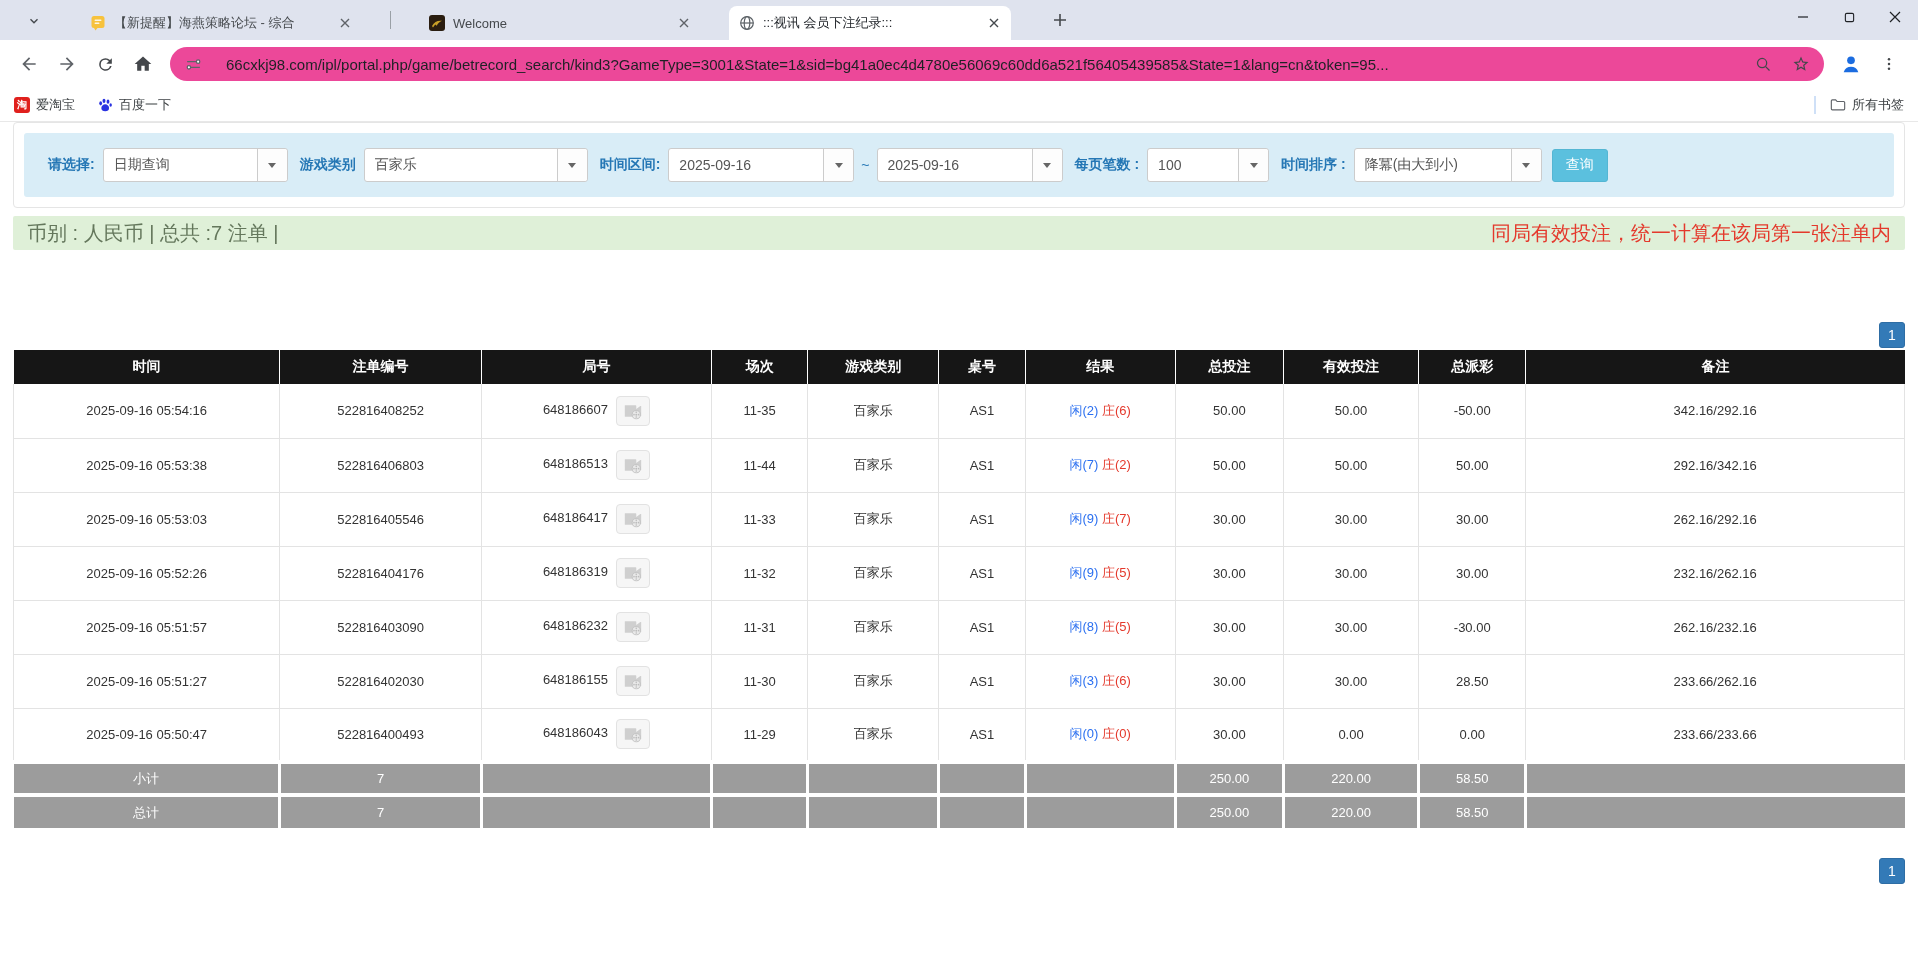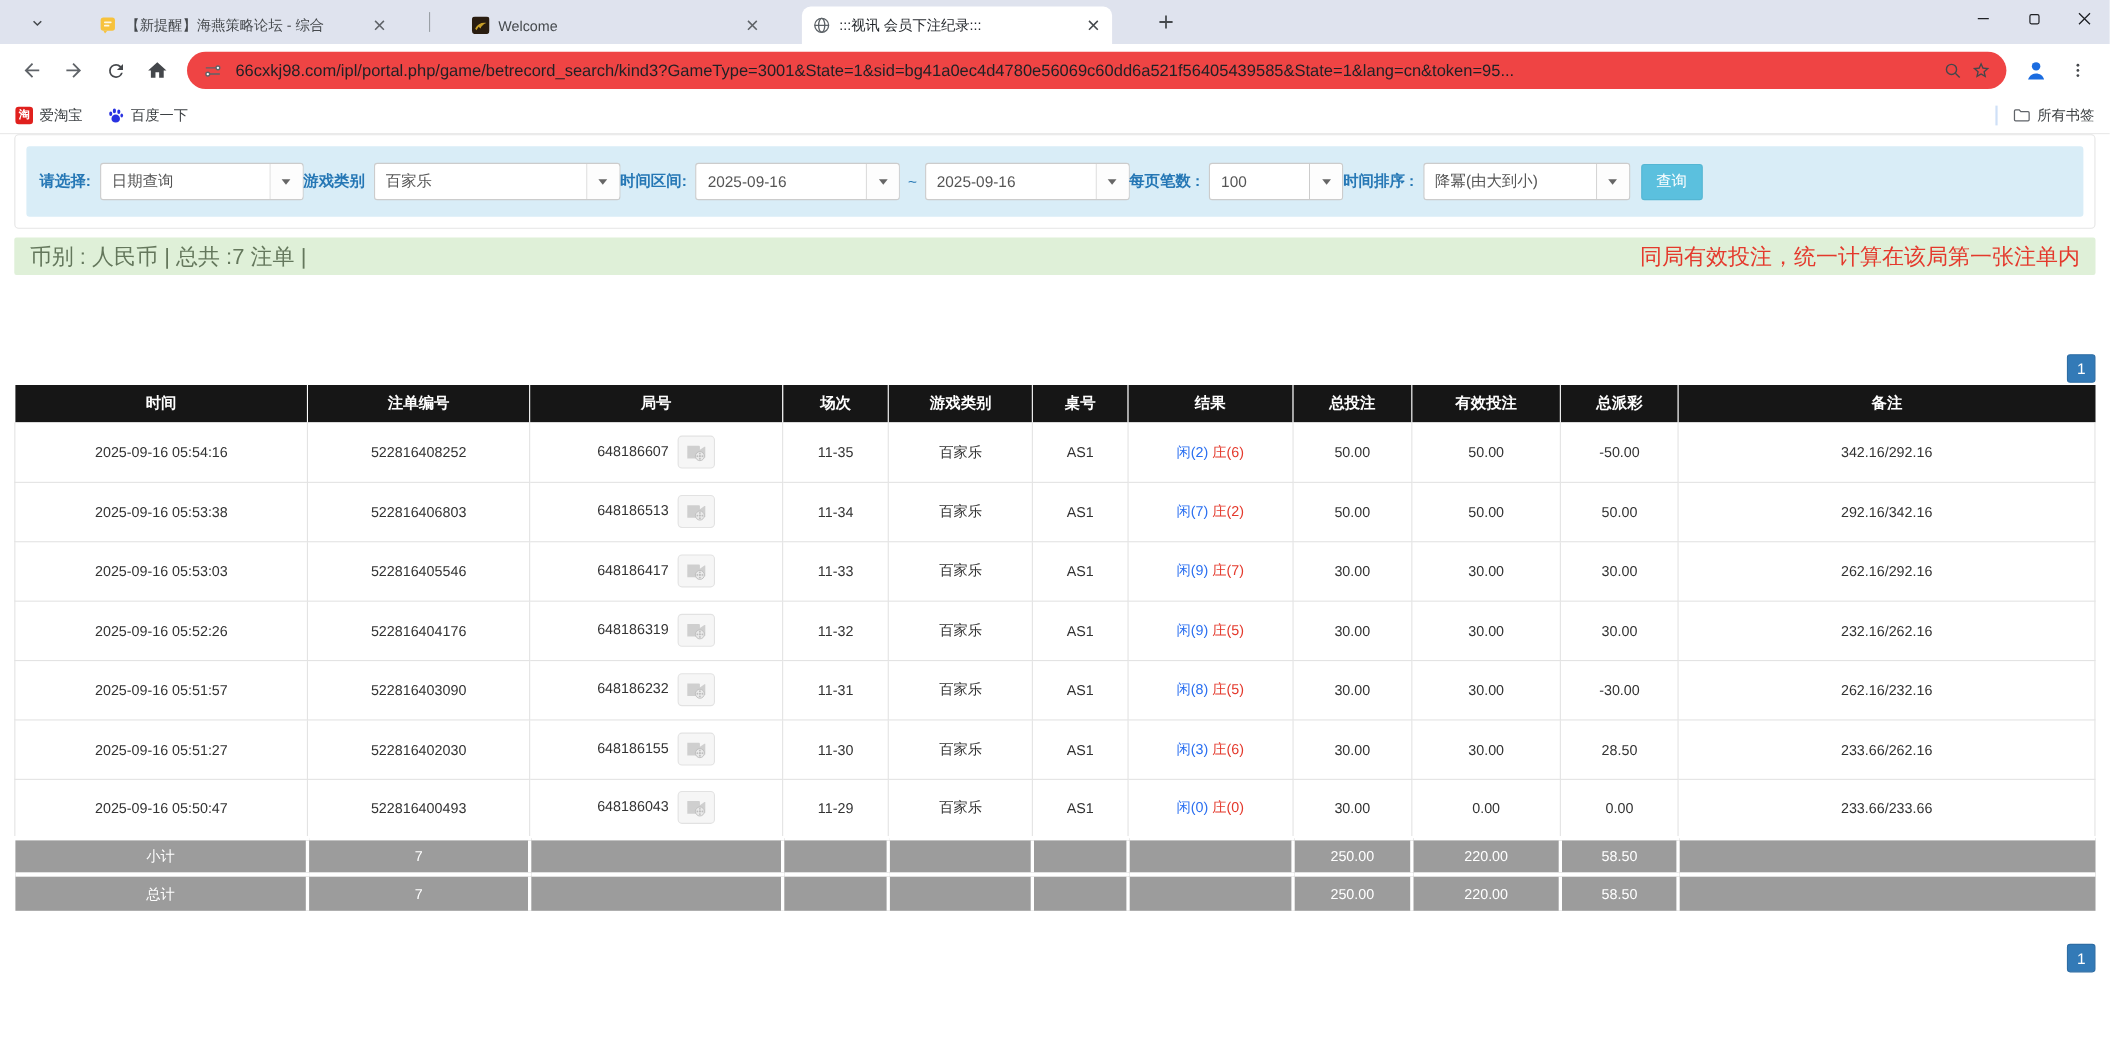--- a/index.html
+++ b/index.html
@@ -14,39 +14,39 @@
   .tab .favicon { width:16px; height:16px; flex:0 0 16px; margin-right:8px; display:flex; align-items:center; justify-content:center; }
   .tab-title { flex:1; white-space:nowrap; overflow:hidden; }
   .tab-close { width:18px; height:18px; border-radius:50%; display:flex; align-items:center; justify-content:center; flex:0 0 18px; }
   .tab-divider { width:1px; height:18px; background:#9aa0a6; margin:0 0 11px 0; }
   .newtab-btn { width:26px; height:26px; margin:0 0 7px 8px; display:flex; align-items:center; justify-content:center; font-size:19px; color:#45494d; border-radius:50%; }
   .win-controls { margin-left:auto; display:flex; align-self:flex-start; }
   .win-btn { width:46px; height:34px; display:flex; align-items:center; justify-content:center; }
 
   .toolbar { height:48px; background:#fff; display:flex; align-items:center; padding:0 10px; }
   .nav-btn { width:32px; height:32px; display:flex; align-items:center; justify-content:center; border-radius:50%; margin:0 3px; }
-  .omnibox { flex:1; height:34px; background:#ef4444; border-radius:17px; display:flex; align-items:center; margin:0 8px; padding:0 10px; min-width:0; }
+  .omnibox { flex:1; height:34px; background:#ec4899; border-radius:17px; display:flex; align-items:center; margin:0 8px; padding:0 10px; min-width:0;gap:12px; }
   .omnibox .url { flex:1; font-size:15px; color:#1f2125; white-space:nowrap; overflow:hidden; margin-left:8px; }
   .ob-icon { width:26px; height:26px; display:flex; align-items:center; justify-content:center; flex:0 0 26px; }
   .avatar-btn, .menu-btn { width:32px; height:32px; display:flex; align-items:center; justify-content:center; margin:0 3px; }
 
   .bookmarks-bar { height:34px; background:#fff; display:flex; align-items:center; padding:0 14px; border-bottom:1px solid #e8e8e8; }
   .bookmark { display:flex; align-items:center; font-size:13px; color:#3c4043; margin-right:22px; cursor:pointer; }
   .bookmark .bm-ic { width:16px; height:16px; margin-right:6px; display:flex; align-items:center; justify-content:center; }
   .taobao-ic { background:#e0201d; color:#fff; font-size:10px; border-radius:3px; width:16px; height:16px; line-height:16px; text-align:center; font-weight:bold; }
   .bm-spacer { flex:1; }
   .bm-divider { width:2px; height:18px; background:#cfe0f7; margin-right:14px; }
 
   
   .page { padding:0 13px; }
   .page-title { font-size:21px; color:#3a3a3a; font-weight:500; margin:26px 0 12px 2px; }
 
   .filter-panel { border:1px solid #e5e5e5; border-radius:4px; background:#fff; padding:10px; }
   .filter-bar { background:#d9edf7; border-radius:3px; height:64px; display:flex; align-items:center; padding:0 12px; }
-  .flabel { color:#2577b5; font-weight:bold; font-size:14px; margin:0 8px 0 0; white-space:nowrap; }
+  .flabel { color:#2577b5; font-weight:bold; font-size:14px; margin:0 8px 0 12px; white-space:nowrap; }
   .tilde { color:#2577b5; font-size:14px; margin:0 7px; }
   .sel { background:#fff; border:1px solid #ccc; border-radius:3px; height:34px; display:flex; align-items:center; font-size:14px; color:#555; cursor:pointer; }
   .sel-text { flex:1; padding:0 10px; white-space:nowrap; overflow:hidden; }
   .sel-arrow { width:30px; height:100%; border-left:1px solid #ccc; display:flex; align-items:center; justify-content:center; background:#fdfdfd; border-radius:0 3px 3px 0; }
   .caret { width:0; height:0; border-left:4px solid transparent; border-right:4px solid transparent; border-top:5px solid #666; }
   .btn-query { background:#5bc0de; color:#fff; border:1px solid #54b6d3; border-radius:3px; height:33px; padding:0 13px; font-size:14px; margin-left:10px; cursor:pointer; font-family:inherit; }
 
   .alert-success { background:#dff0d8; border-radius:2px; height:34px; margin-top:8px; display:flex; align-items:center; justify-content:space-between; padding:0 14px; font-size:20px; }
   .alert-left { color:#64775c; }
   .alert-right { color:#e4392c; }
@@ -379,21 +379,21 @@
                 <path d="M2 4h13a1 1 0 0 1 1 1v3.5l5-3.5h1v12h-1l-5-3.5V17a1 1 0 0 1-1 1H2z" fill="#cfcfcf"></path>
                 <circle cx="16" cy="15.5" r="5" fill="#e9e9e9" stroke="#bdbdbd"></circle>
                 <circle cx="16" cy="15.5" r="1.2" fill="#bdbdbd"></circle>
                 <circle cx="16" cy="12.6" r="1" fill="#bdbdbd"></circle>
                 <circle cx="16" cy="18.4" r="1" fill="#bdbdbd"></circle>
                 <circle cx="13.2" cy="15.5" r="1" fill="#bdbdbd"></circle>
                 <circle cx="18.8" cy="15.5" r="1" fill="#bdbdbd"></circle>
               </svg>
       </button>
     </td>
-    <td>11-34</td>
+    <td>11-44</td>
     <td>百家乐</td>
     <td>AS1</td>
     <td>
       <span class="c-blue">闲(7)</span>
       <span class="c-red">庄(2)</span>
     </td>
     <td class="c-blue">50.00</td>
     <td>50.00</td>
     <td>50.00</td>
     <td>292.16/342.16</td>

